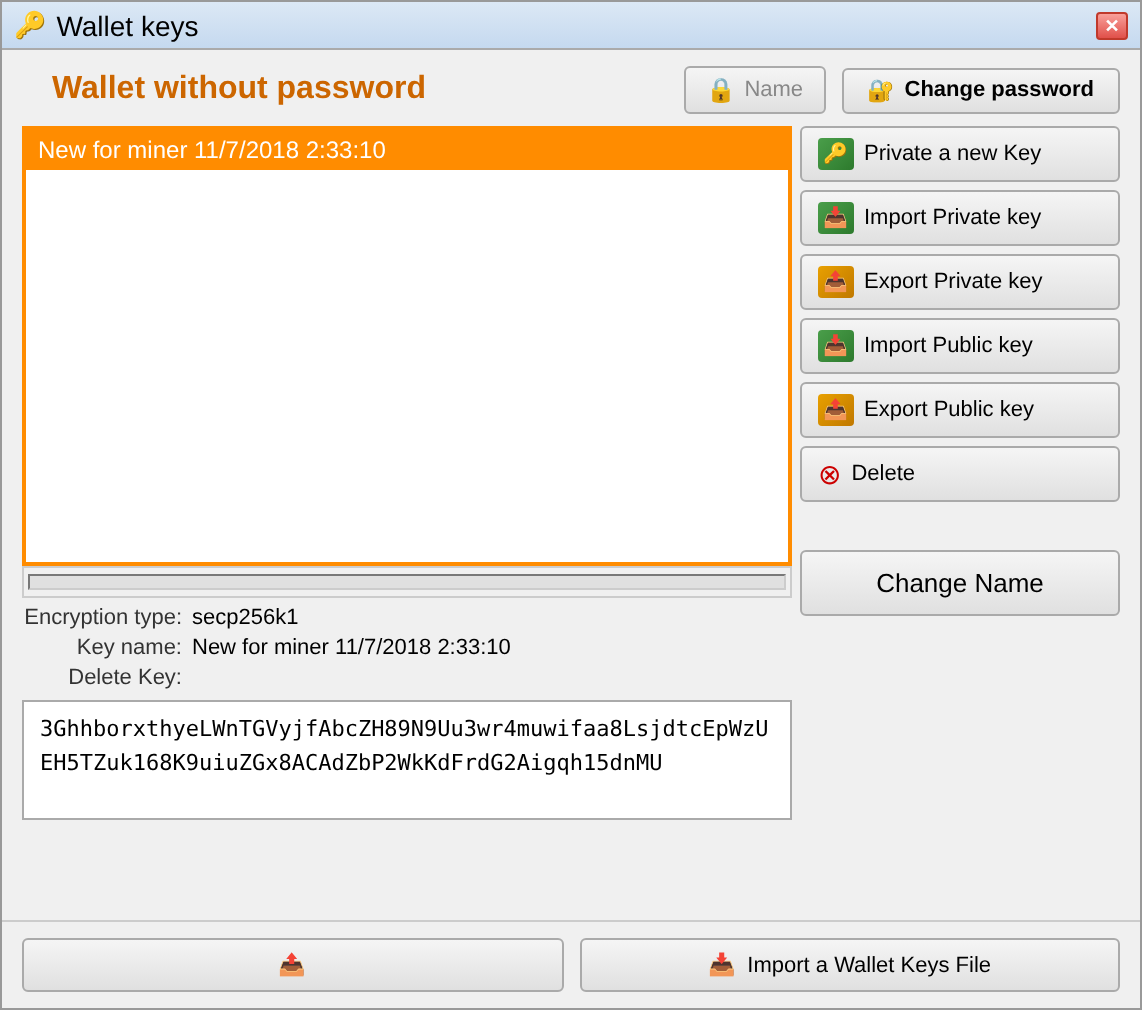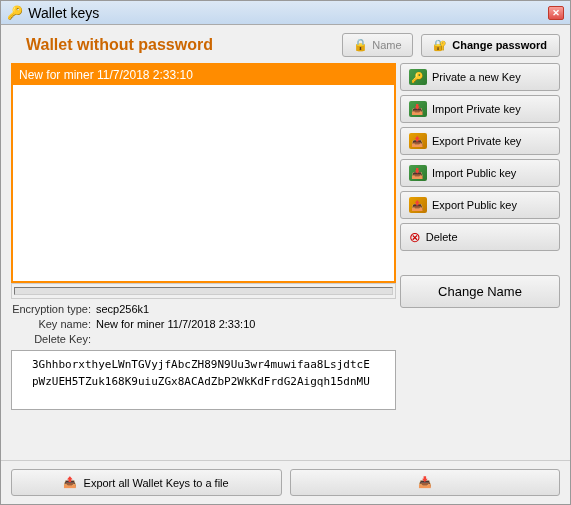--- a/index.html
+++ b/index.html
@@ -200,21 +200,21 @@
       min-width: 80px;
       font-size: 11px;
     }
     .info-value {
       color: #000;
       font-size: 11px;
     }
     .public-key-box {
       border: 1px solid #aaa;
       background: white;
-      padding: 6px 20px;
+      padding: 6px 8px;
       font-size: 11px;
       font-family: monospace;
       line-height: 1.5;
       word-break: break-all;
       min-height: 60px;
       margin-top: 2px;
     }
     .bottom-bar {
       display: flex;
       gap: 8px;
@@ -364,19 +364,19 @@
         <button class="change-name-btn">
           <span>Change Name</span>
         </button>
       </div>
     </div>
   </div>
 
   <div class="bottom-bar">
     <button class="bottom-btn">
       <span>📤</span>
-      <span>Export all Wallet Keys to a file</span>
     </button>
     <button class="bottom-btn">
       <span>📥</span>
+      <span>Import a Wallet Keys File</span>
     </button>
   </div>
 </div>
 
 </body></html>

